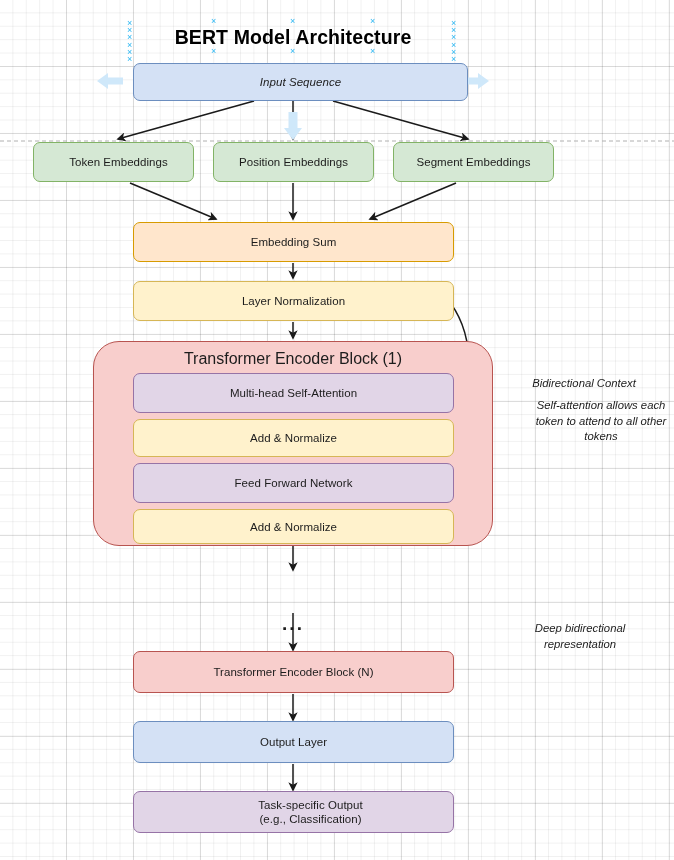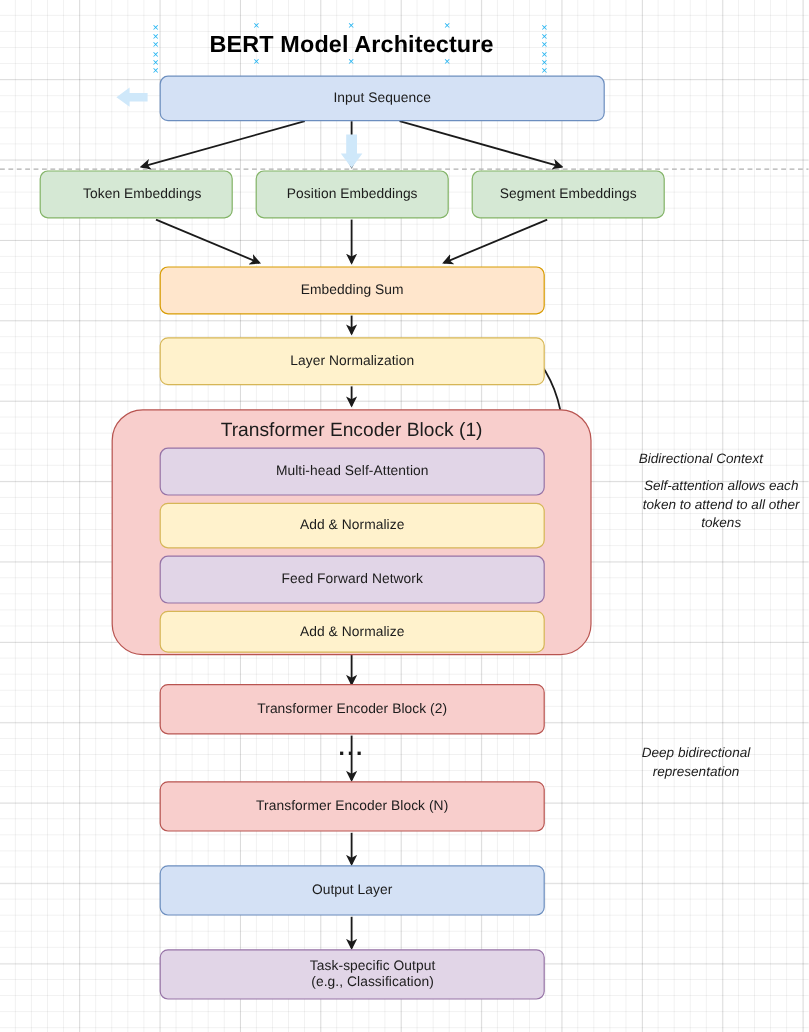--- a/index.html
+++ b/index.html
@@ -199,40 +199,39 @@
 
   <div class="handle handle-col" style="left:127px; top:20px;">×<br>×<br>×<br>×<br>×<br>×</div>
   <div class="handle handle-col" style="left:451px; top:20px;">×<br>×<br>×<br>×<br>×<br>×</div>
   <div class="handle" style="left:211px; top:18px;">×</div>
   <div class="handle" style="left:290px; top:18px;">×</div>
   <div class="handle" style="left:370px; top:18px;">×</div>
   <div class="handle" style="left:211px; top:48px;">×</div>
   <div class="handle" style="left:290px; top:48px;">×</div>
   <div class="handle" style="left:370px; top:48px;">×</div>
 
-  <div class="node fill-blue" style="left:133px; top:63px; width:371px; height:38px;">Input Sequence</div>
+  <div class="node fill-blue" style="left:133px; top:63px; width:335px; height:38px;font-style:italic;">Input Sequence</div>
 
   <div class="node fill-green" style="left:33px; top:142px; width:161px; height:40px;padding-left:10px;">Token Embeddings</div>
   <div class="node fill-green" style="left:213px; top:142px; width:161px; height:40px;">Position Embeddings</div>
   <div class="node fill-green" style="left:393px; top:142px; width:161px; height:40px;">Segment Embeddings</div>
 
   <div class="node fill-orange" style="left:133px; top:222px; width:321px; height:40px;">Embedding Sum</div>
 
   <div class="node fill-yellow" style="left:133px; top:281px; width:321px; height:40px;">Layer Normalization</div>
 
   <div id="encoder-container">
     <div id="encoder-container-label">Transformer Encoder Block (1)</div>
   </div>
 
   <div class="node fill-purple" style="left:133px; top:373px; width:321px; height:40px;">Multi-head Self-Attention</div>
   <div class="node fill-yellow" style="left:133px; top:419px; width:321px; height:38px;">Add &amp; Normalize</div>
   <div class="node fill-purple" style="left:133px; top:463px; width:321px; height:40px;">Feed Forward Network</div>
   <div class="node fill-yellow" style="left:133px; top:509px; width:321px; height:35px;">Add &amp; Normalize</div>
 
-  <div class="node fill-red" style="left:133px; top:570px; width:321px; height:42px;">Transformer Encoder Block (2)</div>
 
   <div id="ellipsis">...</div>
 
   <div class="node fill-red" style="left:133px; top:651px; width:321px; height:42px;">Transformer Encoder Block (N)</div>
 
   <div class="node fill-blue" style="left:133px; top:721px; width:321px; height:42px;">Output Layer</div>
 
   <div class="node fill-purple" style="left:133px; top:791px; width:321px; height:42px;padding-left:34px;">Task-specific Output
 (e.g., Classification)</div>
 

